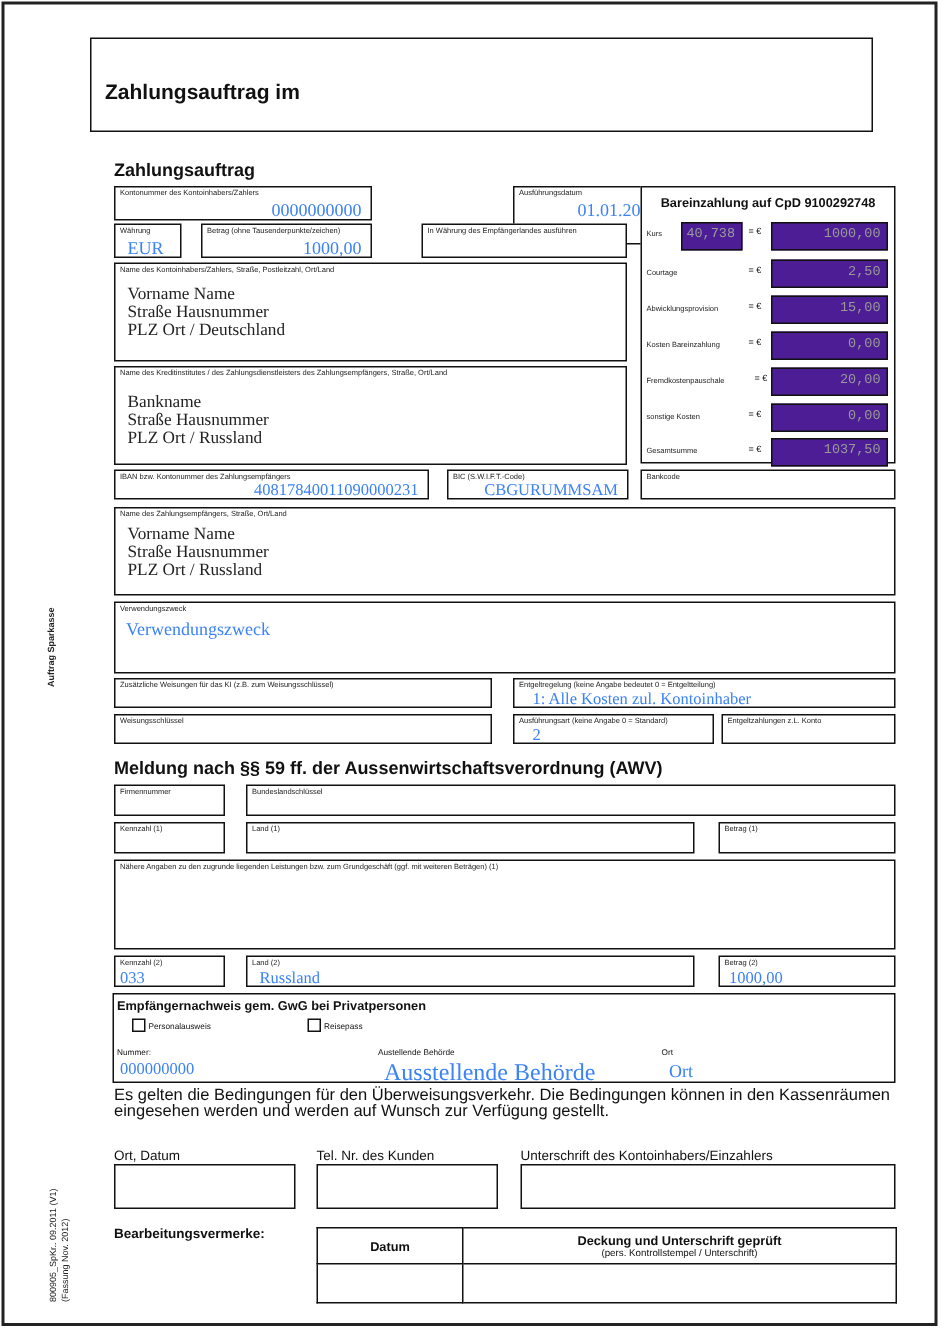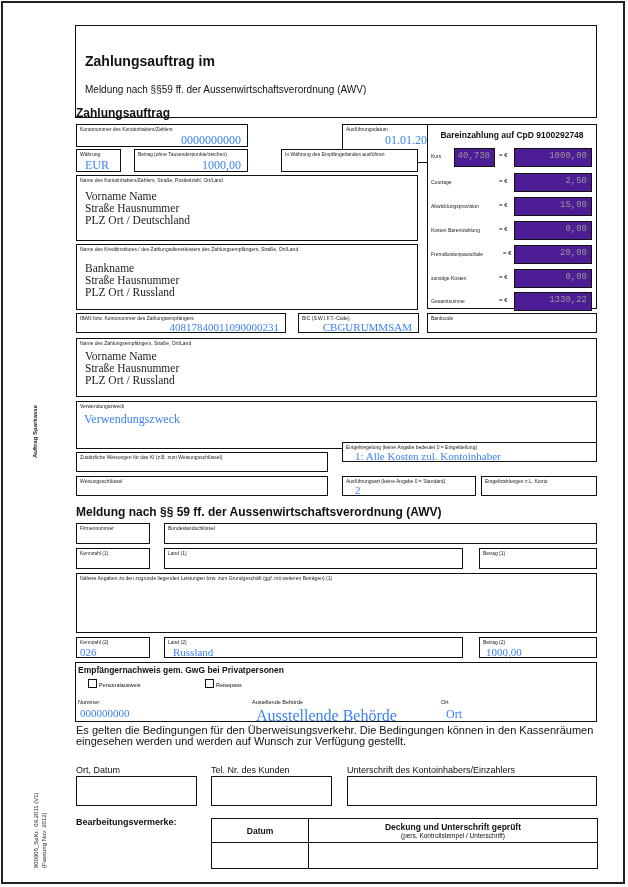--- a/index.html
+++ b/index.html
@@ -23,23 +23,22 @@
 </style>
 </head>
 <body>
 
 <div class="page"></div>
 
 <div class="rot" style="left:32px;top:458px;font-weight:bold;font-size:6px;">Auftrag Sparkasse</div>
 <div class="rot" style="left:33px;top:868px;">800905_SpKr.. 09.2011 (V1)</div>
 <div class="rot" style="left:41px;top:868px;">(Fassung Nov. 2012)</div>
 
-<div class="box" style="left:75px;top:25px;width:522px;height:93px;">
+<div class="box" style="left:60px;top:25px;width:522px;height:63px;">
   <div class="abs" style="left:9px;top:27px;font-size:14px;font-weight:bold;">Zahlungsauftrag im</div>
-  <div class="abs" style="left:9px;top:58px;font-size:10px;">Meldung nach §§59 ff. der Aussenwirtschaftsverordnung (AWV)</div>
 </div>
 
 <div class="abs" style="left:76px;top:106px;font-size:12px;font-weight:bold;">Zahlungsauftrag</div>
 
 <div class="box" style="left:76px;top:124px;width:172px;height:23px;">
   <div class="lbl">Kontonummer des Kontoinhabers/Zahlers</div>
   <div class="val r" style="top:8px;font-size:12px;">0000000000</div>
 </div>
 
 <div class="box" style="left:314px;top:124px;width:104px;height:39px;margin-left:28px;">
@@ -117,21 +116,21 @@
 
   <div class="side-row" style="top:150px;">sonstige Kosten</div>
   <div class="eq" style="left:71px;top:149px;">= €</div>
   <div class="sbox mono" style="left:86px;top:144px;width:78px;">
       <span>0,00</span>
     </div>
 
   <div class="side-row" style="top:173px;">Gesamtsumme</div>
   <div class="eq" style="left:71px;top:172px;">= €</div>
   <div class="sbox mono" style="left:86px;top:167px;width:78px;">
-      <span>1330,22</span>
+      <span>1037,50</span>
     </div>
 </div>
 
 <div class="box" style="left:76px;top:313px;width:210px;height:20px;">
   <div class="lbl">IBAN bzw. Kontonummer des Zahlungsempfängers</div>
   <div class="val r" style="top:7px;font-size:11px;">40817840011090000231</div>
 </div>
 <div class="box" style="left:298px;top:313px;width:121px;height:20px;">
   <div class="lbl">BIC (S.W.I.F.T.-Code)</div>
   <div class="val r" style="top:7px;font-size:11px;">CBGURUMMSAM</div>
@@ -150,21 +149,21 @@
 </div>
 
 <div class="box" style="left:76px;top:401px;width:521px;height:48px;">
   <div class="lbl">Verwendungszweck</div>
   <div class="val" style="left:7px;top:10px;font-size:12px;">Verwendungszweck</div>
 </div>
 
 <div class="box" style="left:76px;top:452px;width:252px;height:20px;">
   <div class="lbl">Zusätzliche Weisungen für das KI (z.B. zum Weisungsschlüssel)</div>
 </div>
-<div class="box" style="left:342px;top:442px;width:255px;height:20px;">
+<div class="box" style="left:342px;top:452px;width:255px;height:20px;">
   <div class="lbl">Entgeltregelung (keine Angabe bedeutet 0 = Entgeltteilung)</div>
   <div class="val" style="left:12px;top:7px;font-size:11px;">1: Alle Kosten zul. Kontoinhaber</div>
 </div>
 
 <div class="box" style="left:76px;top:476px;width:252px;height:20px;">
   <div class="lbl">Weisungsschlüssel</div>
 </div>
 <div class="box" style="left:342px;top:476px;width:134px;height:20px;">
   <div class="lbl">Ausführungsart (keine Angabe 0 = Standard)</div>
   <div class="val" style="left:12px;top:7px;font-size:11px;">2</div>
@@ -191,21 +190,21 @@
 <div class="box" style="left:479px;top:548px;width:118px;height:21px;">
   <div class="lbl">Betrag (1)</div>
 </div>
 
 <div class="box" style="left:76px;top:573px;width:521px;height:60px;">
   <div class="lbl">Nähere Angaben zu den zugrunde liegenden Leistungen bzw. zum Grundgeschäft (ggf. mit weiteren Beträgen) (1)</div>
 </div>
 
 <div class="box" style="left:76px;top:637px;width:74px;height:21px;">
   <div class="lbl">Kennzahl (2)</div>
-  <div class="val" style="left:3px;top:8px;font-size:11px;">026</div>
+  <div class="val" style="left:3px;top:8px;font-size:11px;">033</div>
 </div>
 <div class="box" style="left:164px;top:637px;width:299px;height:21px;">
   <div class="lbl">Land (2)</div>
   <div class="val" style="left:8px;top:8px;font-size:11px;">Russland</div>
 </div>
 <div class="box" style="left:479px;top:637px;width:118px;height:21px;">
   <div class="lbl">Betrag (2)</div>
   <div class="val" style="left:6px;top:8px;font-size:11px;">1000,00</div>
 </div>
 

